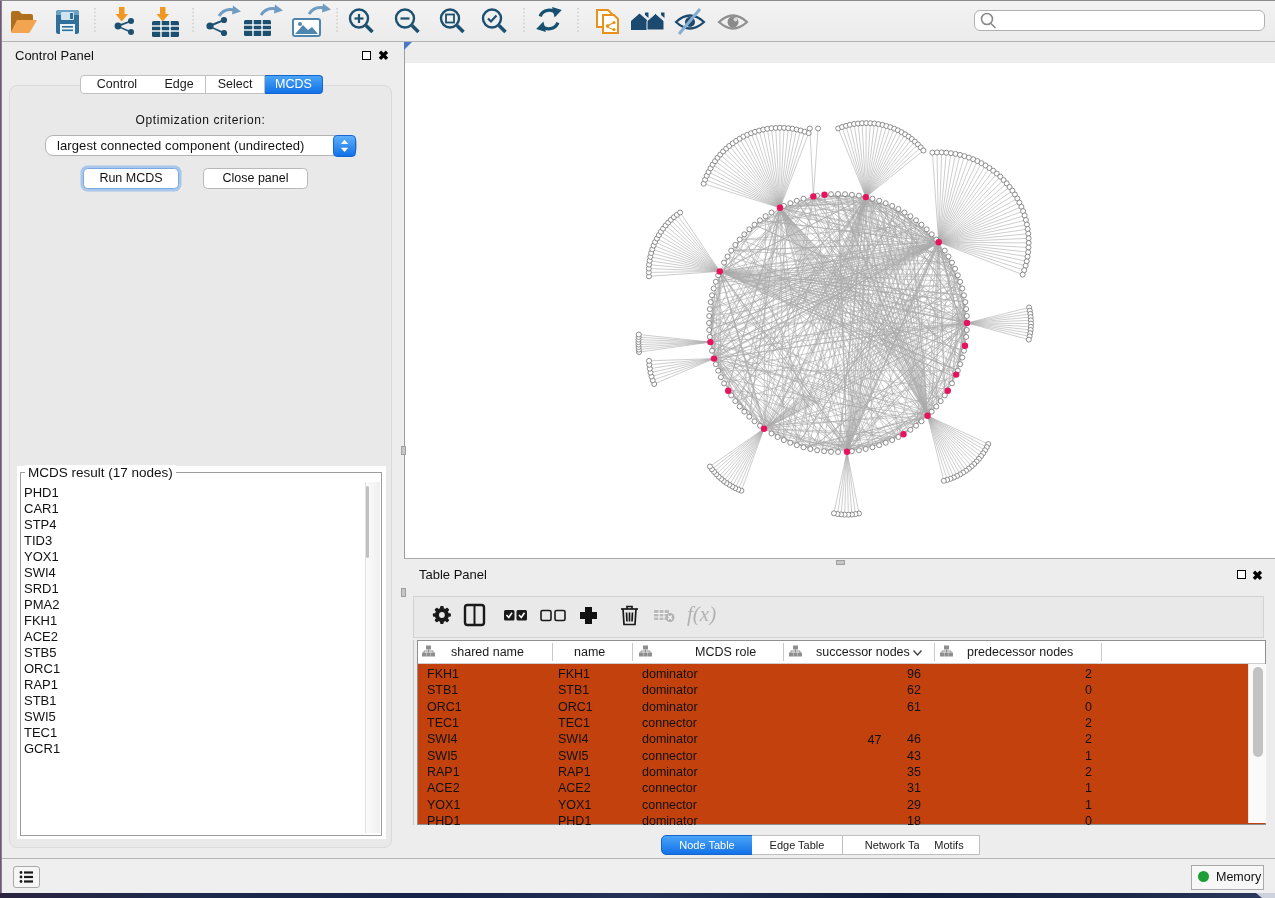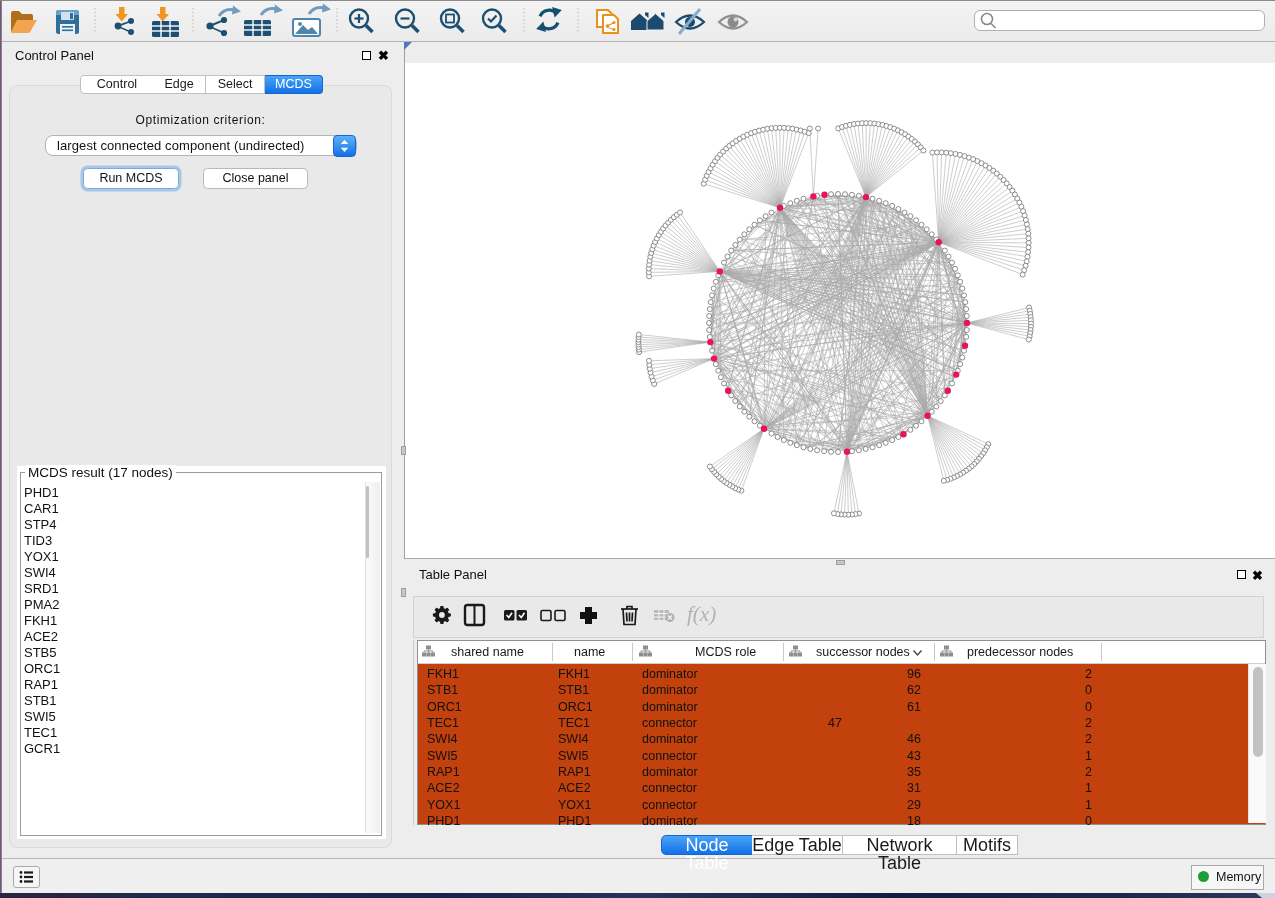--- a/index.html
+++ b/index.html
@@ -57,25 +57,25 @@
 #tp-toolbar{left:413px;top:596px;width:849px;height:40px;background:#e9e9e9;border:1px solid #d2d2d2;}
 #tbl{left:417px;top:640px;width:847px;height:183px;background:#c2410c;border:1px solid #8f8f8f;}
 #tblvp{left:413px;top:640px;width:1px;height:185px;background:#c9c9c9;}
 #tbl-head{position:absolute;left:0;top:0;width:847px;height:22px;background:#fff;border-bottom:1px solid #cfcfcf;}
 .hsep{position:absolute;top:2px;width:1px;height:18px;background:#c9c9c9;}
 .hlabel{position:absolute;top:4px;font-size:12.5px;color:#1a1a1a;}
 .cell{position:absolute;font-size:12.5px;color:#111;white-space:nowrap;}
 #tbl-scroll{position:absolute;left:830px;top:23px;width:17px;height:159px;background:#fafafa;border-left:1px solid #e4e4e4;}
 #tbl-thumb{position:absolute;left:3.5px;top:3px;width:10px;height:90px;background:#c2c2c2;border-radius:5px;}
 .btab{position:absolute;top:835px;height:18px;background:#fff;border:1px solid #bfbfbf;border-left:none;
- font-size:18px;color:#1a1a1a;text-align:center;line-height:18px;}
+ font-size:11px;color:#1a1a1a;text-align:center;line-height:18px;}
 #btab-node{left:661px;width:90px;background:linear-gradient(#4aa4f6,#1271e8);color:#fff;border:1px solid #1565cf;border-radius:5px 0 0 5px;}
 #btab-edge{left:752px;width:90px;}
 #btab-nettab{left:843px;width:113px;}
-#btab-motifs{left:957px;width:60px;}
+#btab-motifs{left:919px;width:60px;}
 
 #bstrip{left:0;top:893px;width:1275px;height:5px;background:linear-gradient(90deg,#2a2440 0%,#1d2a4c 15%,#16234a 35%,#253358 50%,#121e3e 70%,#1b2847 88%,#2e3a5e 100%);}
 .dots{position:absolute;background:#b9b9b9;}
 </style></head><body>
 <div id="page">
 <div class="abs" id="appbg"></div>
 <div class="abs" id="topline"></div>
 <div class="abs" id="purple"></div>
 <div class="abs" id="toolbar"></div>
 <svg class="abs" style="left:0;top:1px" width="1275" height="40" viewBox="0 0 1275 40">
@@ -1336,21 +1336,21 @@
 <div class="cell" style="left:410px;top:42px;width:93px;text-align:right">62</div>
 <div class="cell" style="left:580px;top:42px;width:94px;text-align:right">0</div>
 <div class="cell" style="left:9px;top:59px">ORC1</div>
 <div class="cell" style="left:140px;top:59px">ORC1</div>
 <div class="cell" style="left:224px;top:59px">dominator</div>
 <div class="cell" style="left:410px;top:59px;width:93px;text-align:right">61</div>
 <div class="cell" style="left:580px;top:59px;width:94px;text-align:right">0</div>
 <div class="cell" style="left:9px;top:75px">TEC1</div>
 <div class="cell" style="left:140px;top:75px">TEC1</div>
 <div class="cell" style="left:224px;top:75px">connector</div>
-<div class="cell" style="left:410px;top:75px;width:93px;text-align:left">47</div>
+<div class="cell" style="left:410px;top:92px;width:93px;text-align:center">47</div>
 <div class="cell" style="left:580px;top:75px;width:94px;text-align:right">2</div>
 <div class="cell" style="left:9px;top:91px">SWI4</div>
 <div class="cell" style="left:140px;top:91px">SWI4</div>
 <div class="cell" style="left:224px;top:91px">dominator</div>
 <div class="cell" style="left:410px;top:91px;width:93px;text-align:right">46</div>
 <div class="cell" style="left:580px;top:91px;width:94px;text-align:right">2</div>
 <div class="cell" style="left:9px;top:108px">SWI5</div>
 <div class="cell" style="left:140px;top:108px">SWI5</div>
 <div class="cell" style="left:224px;top:108px">connector</div>
 <div class="cell" style="left:410px;top:108px;width:93px;text-align:right">43</div>

